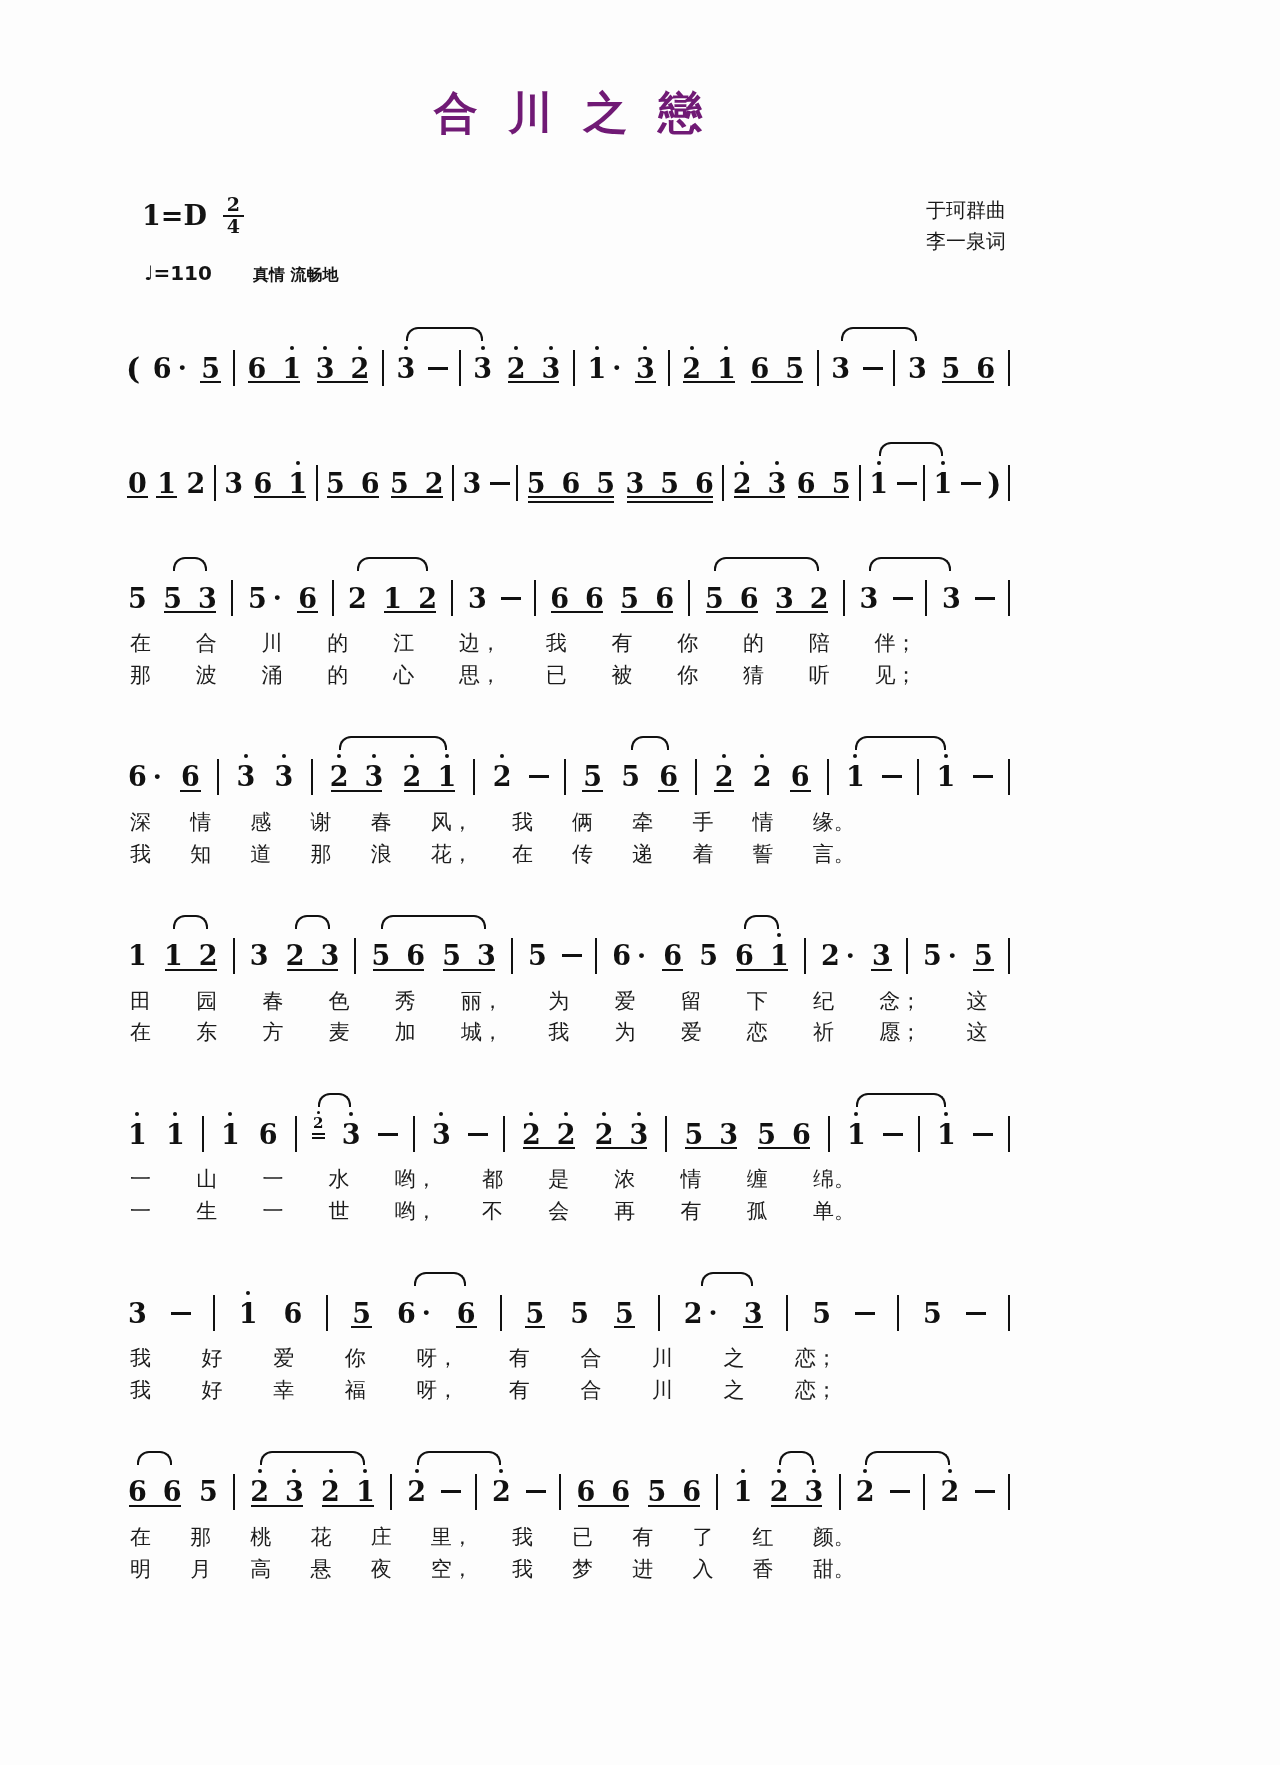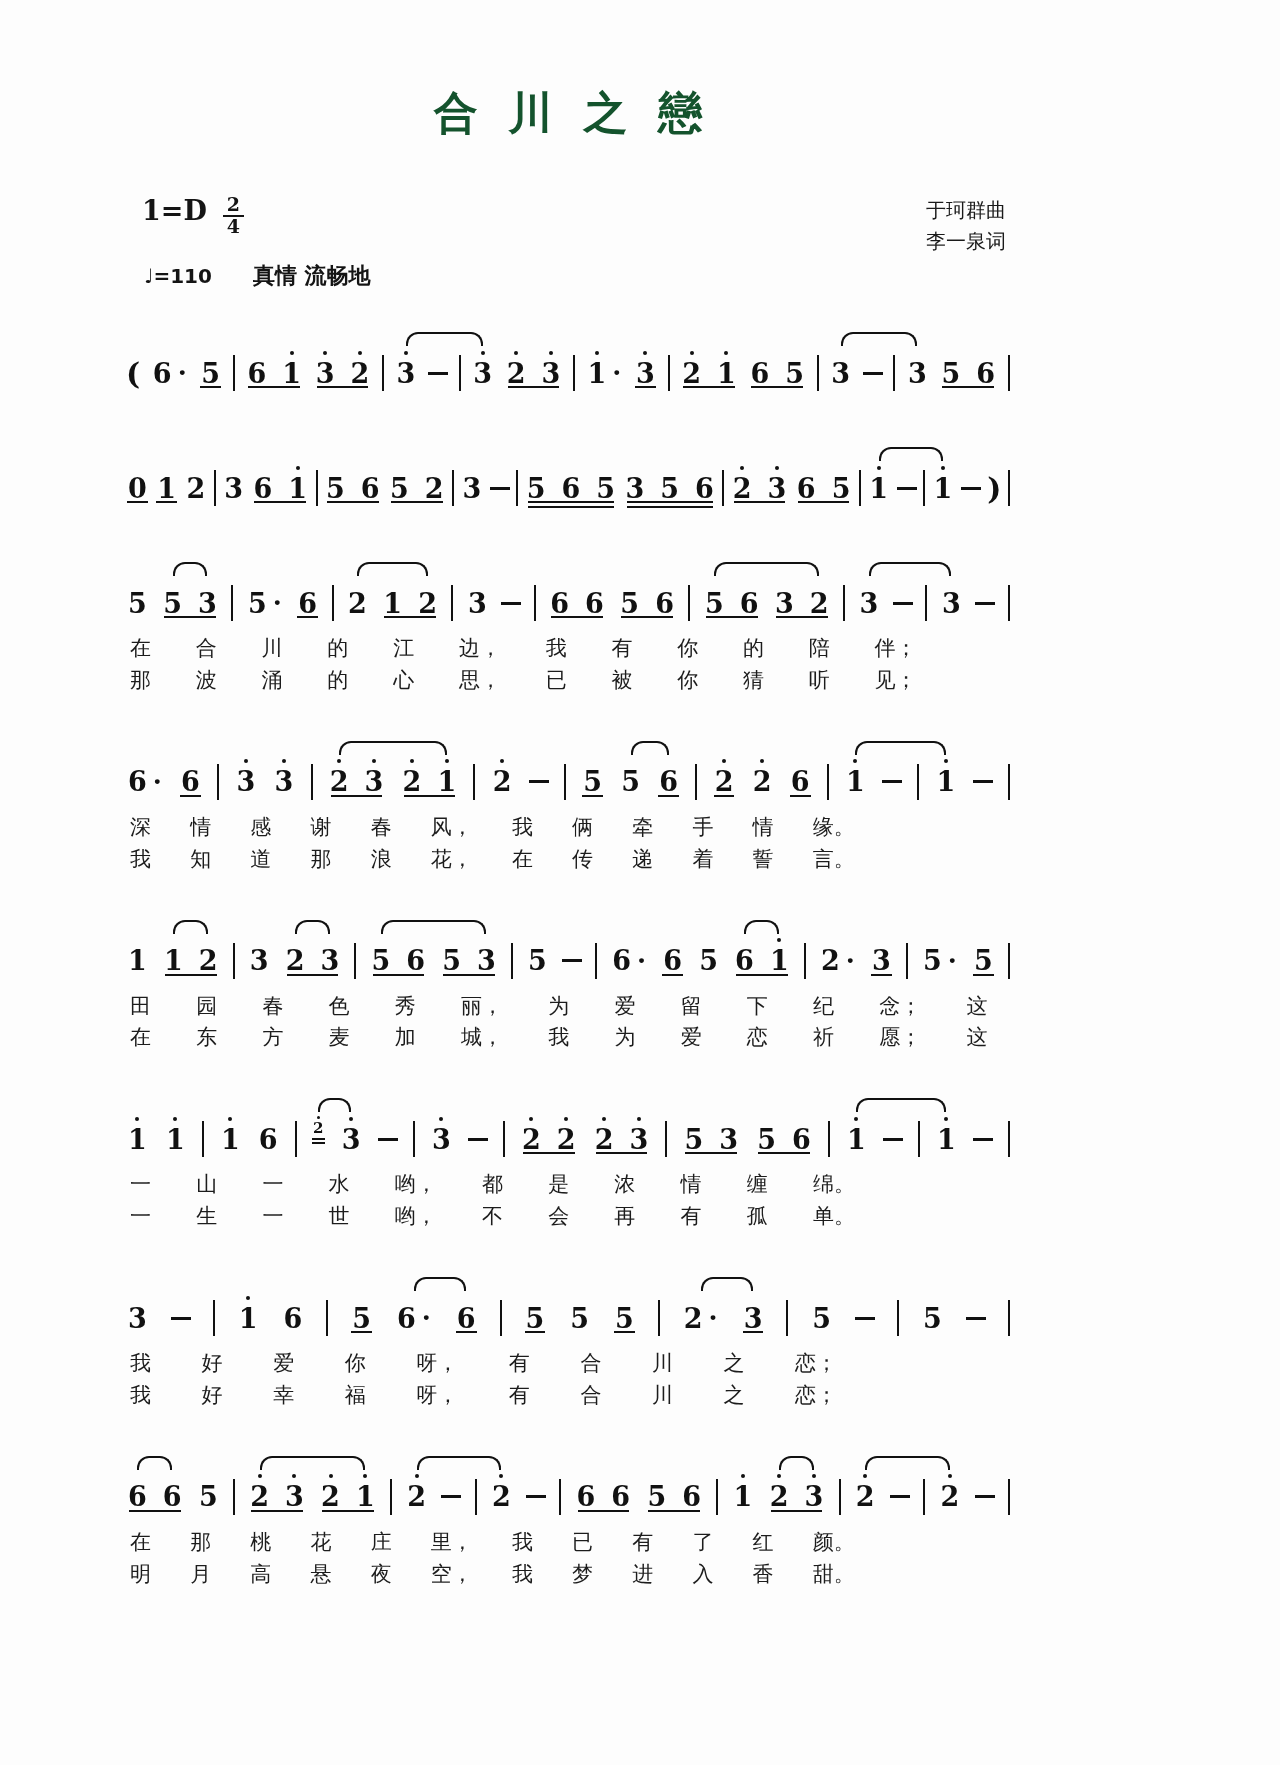--- a/index.html
+++ b/index.html
@@ -1,32 +1,32 @@
 <!DOCTYPE html>
 <html><head>
 <meta charset="utf-8">
 <style>
   html,body{margin:0;padding:0;background:#e8e8e8;}
   .page{width:1280px;height:1765px;background:#fdfdfd;overflow:hidden;position:relative;}
   .content{width:884px;margin-left:126px;padding-top:84px;box-sizing:border-box;}
 
-  .title{font:bold 44px "DejaVu Serif","Liberation Serif",serif;color:#14532d;
+  .title{font:bold 44px "DejaVu Serif","Liberation Serif",serif;color:#701a75;
          text-align:center;letter-spacing:0.7em;text-indent:0.7em;margin:0 0 52px 0;}
 
   .meta{display:flex;justify-content:space-between;align-items:flex-start;margin-bottom:4px;padding-left:16px;}
-  .keysig{font:bold 27px "DejaVu Serif","Liberation Serif",serif;color:#141414;display:flex;}
+  .keysig{font:bold 27px "DejaVu Serif","Liberation Serif",serif;color:#141414;display:flex;align-items:center;}
   .frac{display:inline-flex;flex-direction:column;align-items:center;margin-left:16px;
         font:bold 19px "DejaVu Serif",serif;line-height:1.05;}
   .frac .den{border-top:2px solid #141414;padding:0 4px;}
   .frac .num{padding:0 4px;}
   .credits{font:20px "DejaVu Serif","Liberation Serif",serif;color:#1a1a1a;text-align:right;line-height:1.55;padding-right:4px;}
 
   .temporow{font:bold 20px "DejaVu Sans","Liberation Sans",sans-serif;color:#141414;
             padding-left:18px;margin-bottom:40px;}
-  .temporow .expr{margin-left:34px;font-family:"DejaVu Serif",serif;font-size:22px;}
+  .temporow .expr{margin-left:34px;font-family:"DejaVu Serif",serif;font-size:16px;}
 
   .system{margin-bottom:46px;}
   .staff{display:flex;justify-content:space-between;align-items:center;position:relative;
          padding-top:15px;height:54px;box-sizing:content-box;}
 
   .note{position:relative;height:54px;display:flex;align-items:center;padding:0 2px;}
   .dg{position:relative;font:bold 27px "DejaVu Serif","Liberation Serif",serif;line-height:1;color:#111;}
   .dot-above{position:absolute;top:-9px;left:50%;transform:translateX(-50%);
              width:4px;height:4px;border-radius:50%;background:#111;}
   .aug{font:bold 26px "DejaVu Serif",serif;margin-left:6px;line-height:1;color:#111;}

